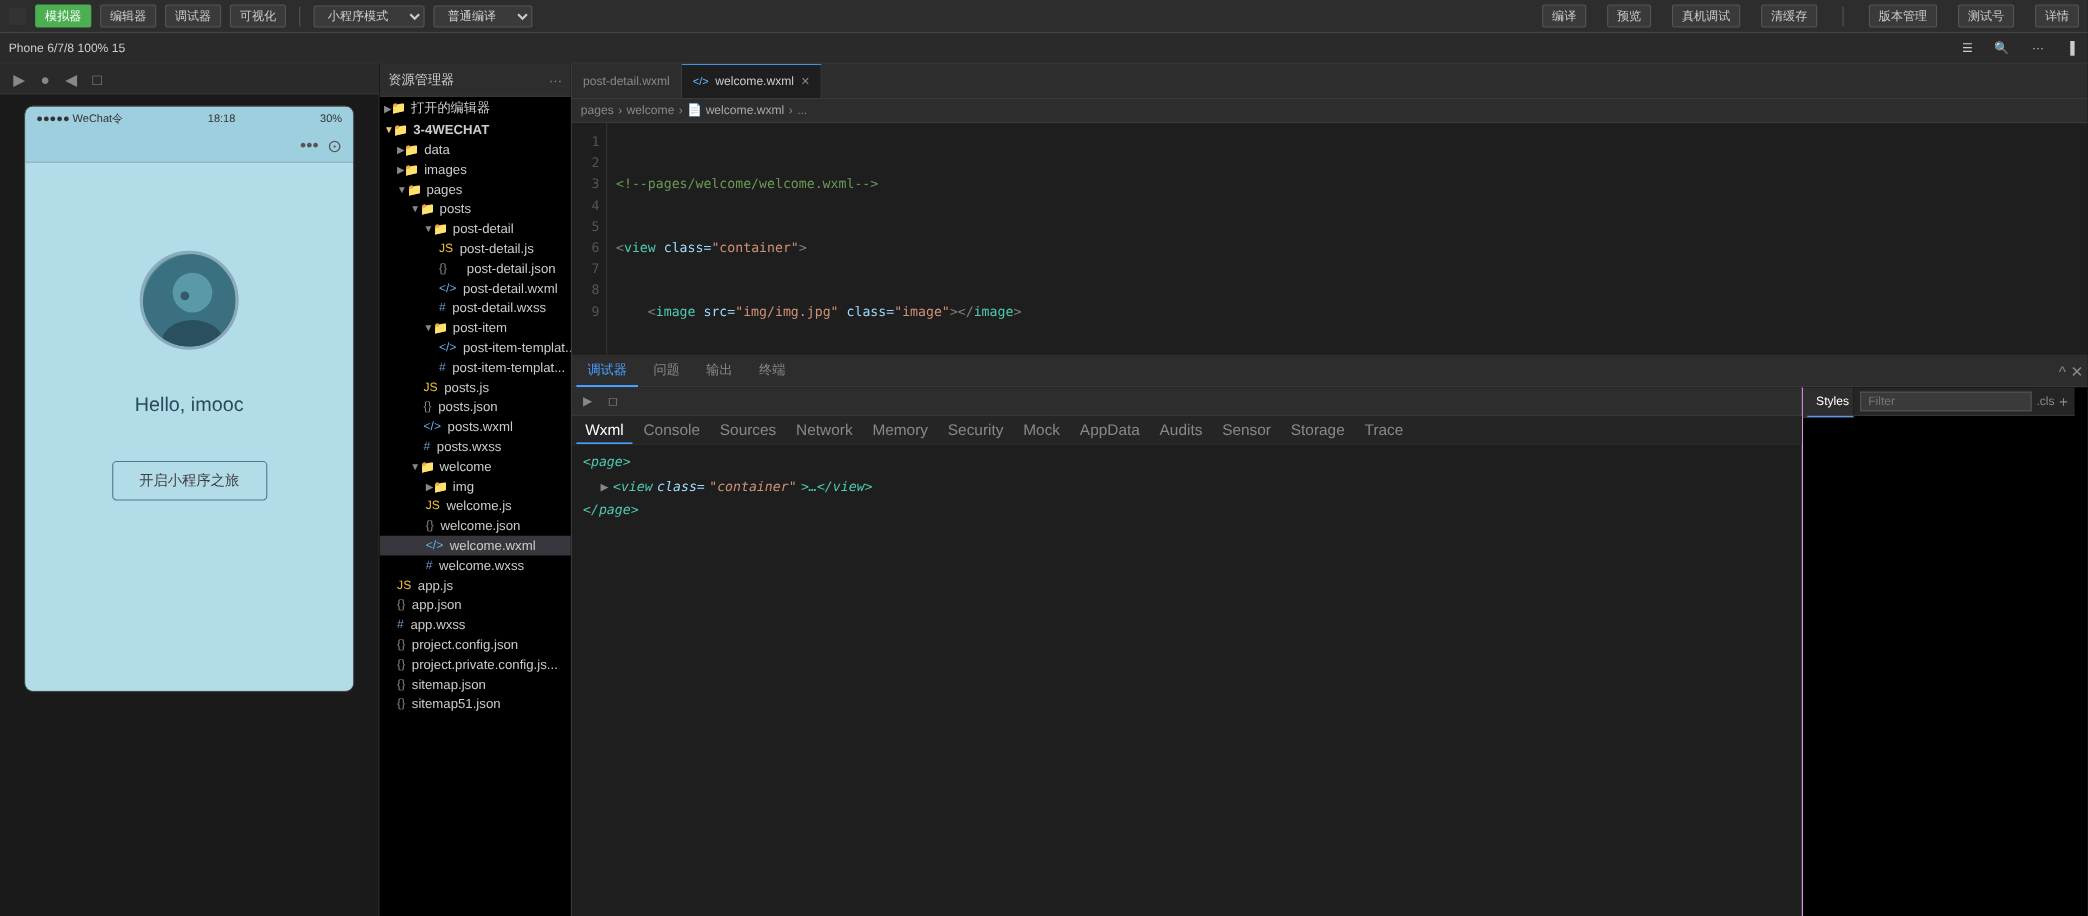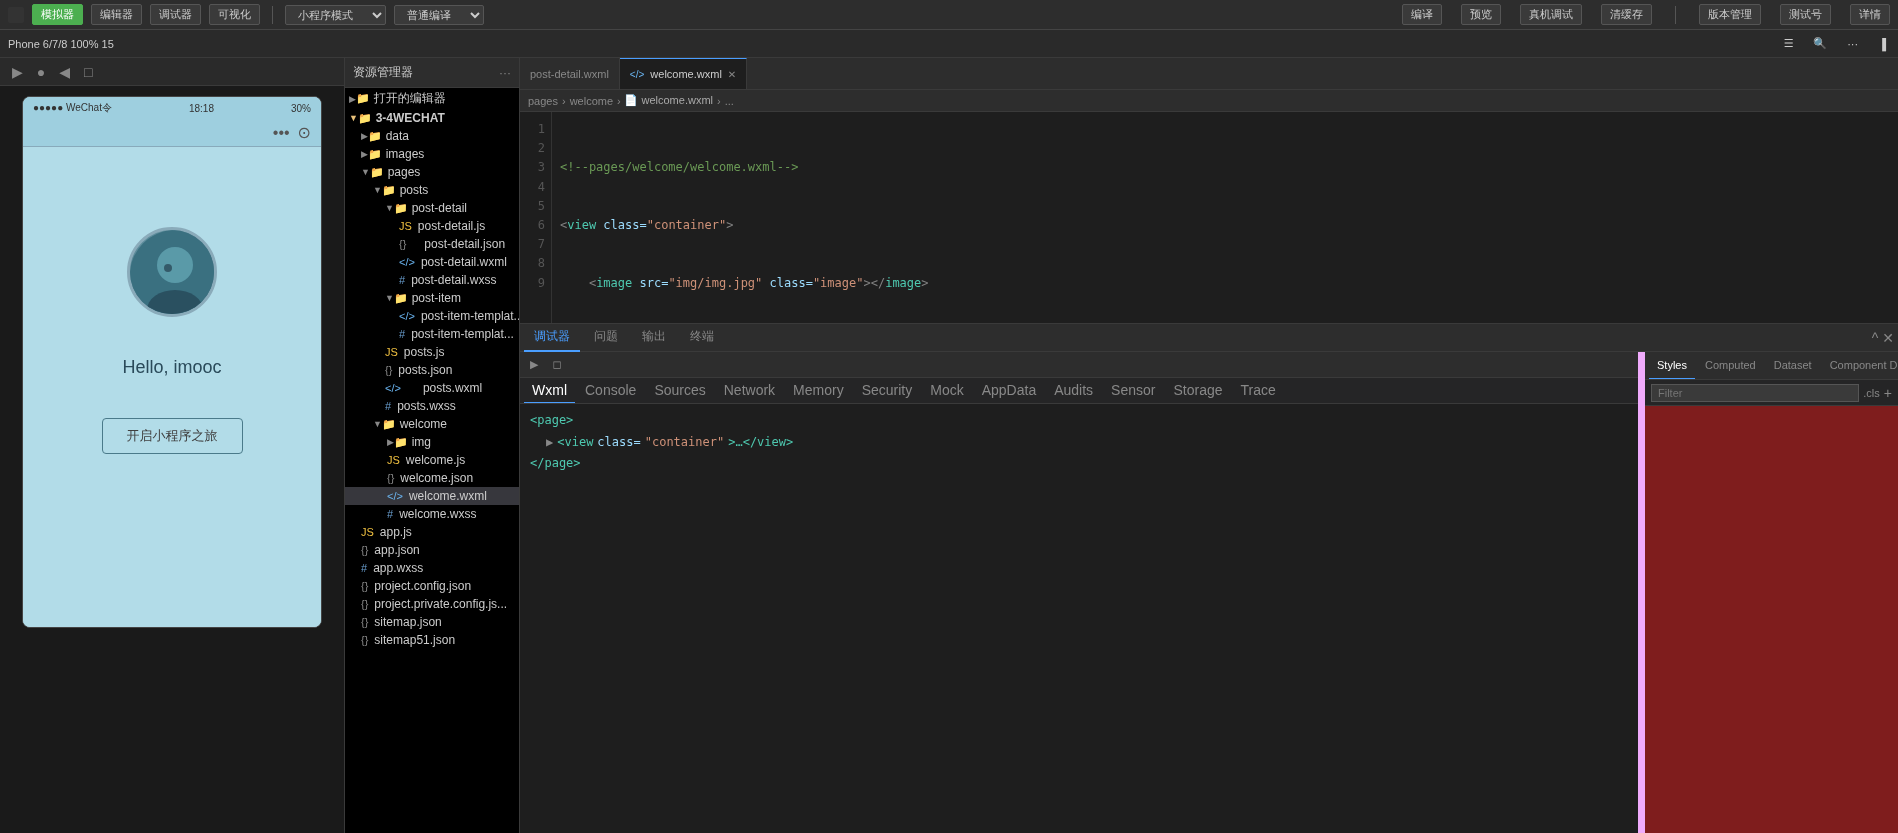--- a/index.html
+++ b/index.html
@@ -125,32 +125,32 @@
     .inner-devtools-tabs {
       display: flex; align-items: center; background: #252526; height: 26px; border-bottom: 1px solid #3a3a3a; padding: 0 4px; gap: 2px; overflow-x: auto;
     }
     .inner-tab {
       padding: 0 8px; height: 26px; display: flex; align-items: center; font-size: 14px; cursor: pointer; color: #888; white-space: nowrap; border-bottom: 2px solid transparent;
     }
     .inner-tab.active { color: #fff; border-bottom-color: #4a9eff; }
 
     
     .dom-tree-area {
-      flex: 1; padding: 6px; font-family: 'Consolas', monospace; font-size: 12px; color: #ccc; overflow: auto;
+      flex: 1; padding: 6px; font-family: 'Consolas', monospace; font-size: 12px; color: #ccc; overflow: auto; font-style: italic;
     }
     .dom-line { line-height: 1.8; padding-left: 4px; }
     .dom-line.indent1 { padding-left: 20px; }
     .dom-tag { color: #4ec9b0; }
     .dom-attr-name { color: #9cdcfe; }
     .dom-attr-val { color: #ce9178; }
     .dom-arrow { color: #888; cursor: pointer; }
 
     
     .styles-panel {
-      width: 260px; min-width: 260px; background: #7f1d1d; border-left: 7px solid #f0abfc; display: flex; flex-direction: column;
+      width: 260px; min-width: 260px; background: #000000; border-left: 1px solid #f0abfc; display: flex; 
     }
     .styles-tabs-row {
       display: flex; align-items: center; background: #2d2d2d; height: 28px; border-bottom: 1px solid #3a3a3a; padding: 0 4px; gap: 2px; overflow: hidden;
     }
     .styles-tab {
       padding: 0 8px; height: 28px; display: flex; align-items: center; font-size: 11px; cursor: pointer; color: #888; white-space: nowrap; border-bottom: 2px solid transparent;
     }
     .styles-tab.active { color: #fff; border-bottom-color: #4a9eff; }
     .styles-filter-row {
       display: flex; align-items: center; background: #252526; height: 26px; padding: 0 6px; border-bottom: 1px solid #3a3a3a; gap: 4px;
@@ -325,21 +325,21 @@
       <div class="tree-item" style="padding-left:40px;">
         <span class="icon" style="color:#f0c040;">JS</span>
         <span style="margin-left:2px;">posts.js</span>
       </div>
       <div class="tree-item" style="padding-left:40px;">
         <span class="icon" style="color:#888;">{}</span>
         <span style="margin-left:2px;">posts.json</span>
       </div>
       <div class="tree-item" style="padding-left:40px;">
         <span class="icon" style="color:#6ab4f0;">&lt;/&gt;</span>
-        <span style="margin-left:18px;">posts.wxml</span>
+        <span style="margin-left:2px;">posts.wxml</span>
       </div>
       <div class="tree-item" style="padding-left:40px;">
         <span class="icon" style="color:#6a9fd0;">#</span>
         <span style="margin-left:2px;">posts.wxss</span>
       </div>
       <div class="tree-item" style="padding-left:28px;">
         <span class="chevron">▼</span>
         <span class="icon folder-icon">📁</span>
         <span>welcome</span>
       </div>

